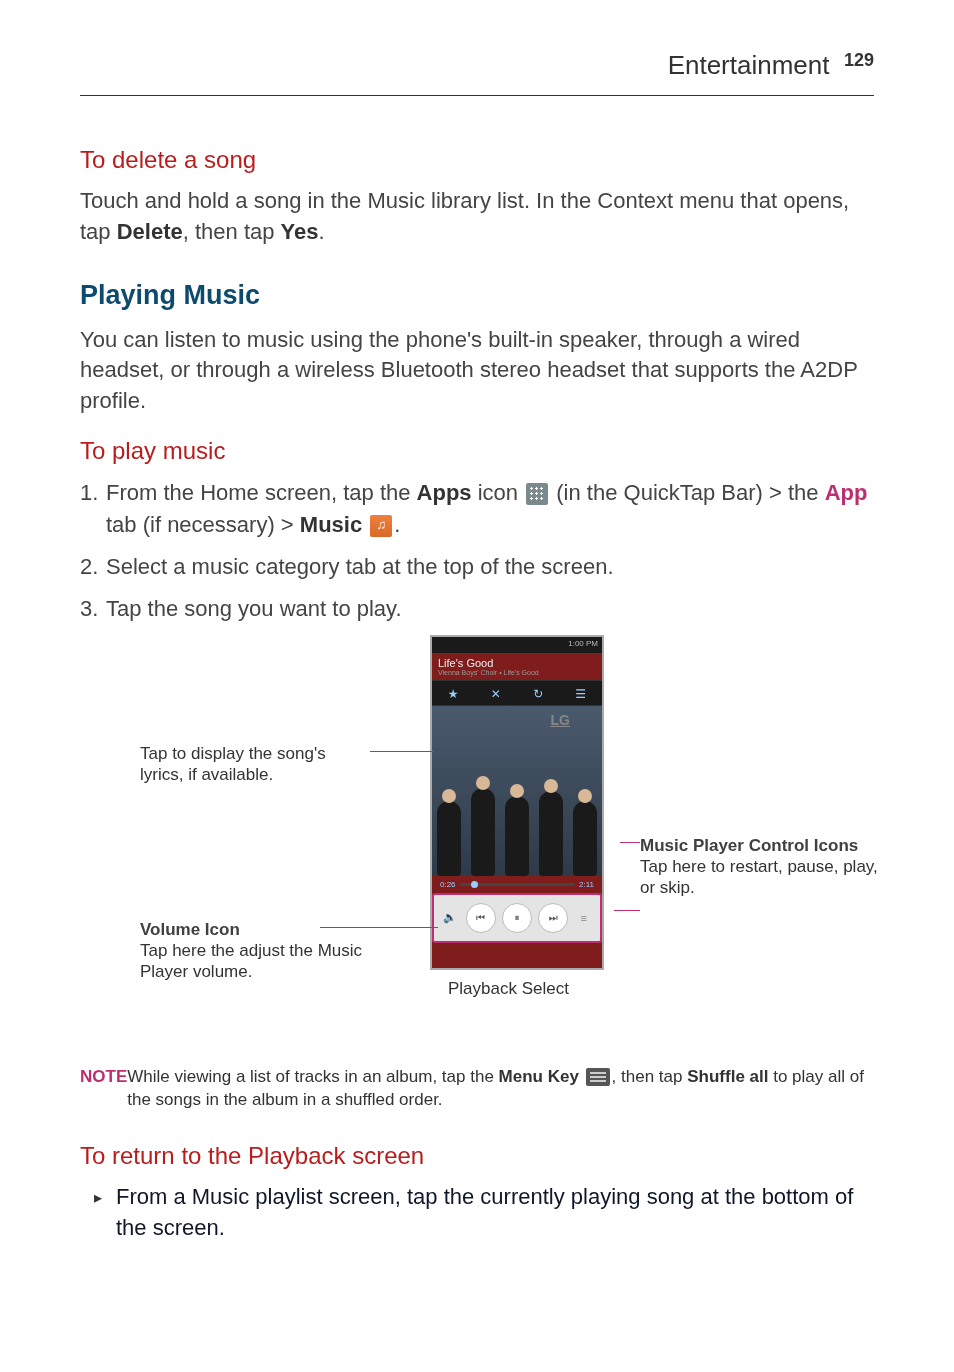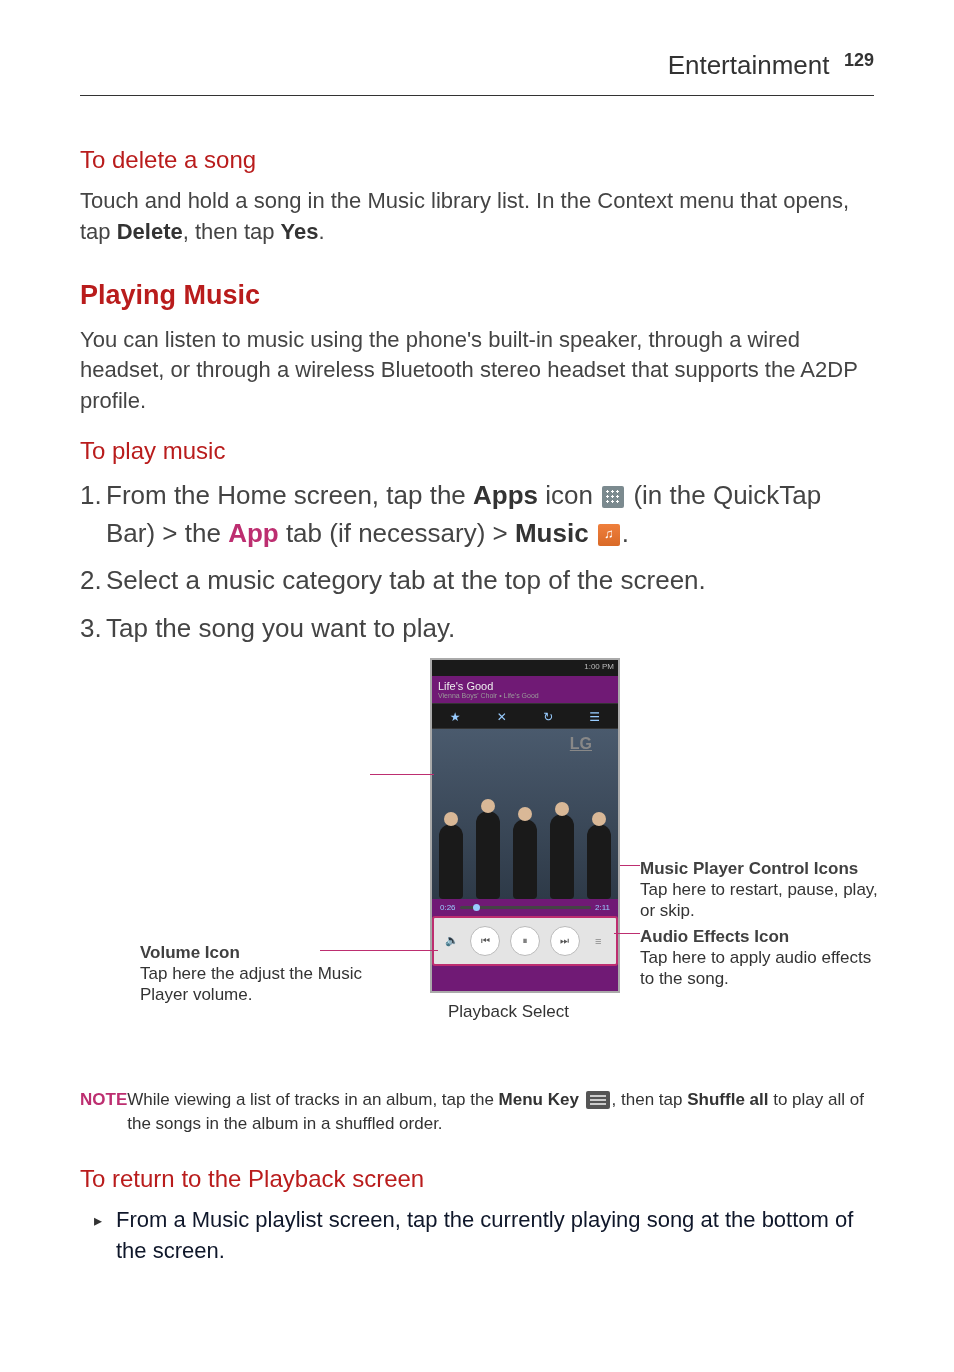--- a/index.html
+++ b/index.html
@@ -32,21 +32,21 @@
       margin-left: 10px;
       vertical-align: top;
     }
     .section-h3 {
       color: #b91c1c;
       font-size: 24px;
       font-weight: normal;
       margin-bottom: 12px;
     }
     .section-h2 {
-      color: #b91c1c;
+      color: #0c4a6e;
       font-size: 27px;
       font-weight: bold;
       margin-bottom: 14px;
       margin-top: 32px;
     }
     .body-text {
       font-size: 22px;
       line-height: 1.4;
       color: #444;
       margin-bottom: 20px;
@@ -55,21 +55,21 @@
       font-weight: bold;
       color: #333;
     }
     ol.steps {
       list-style: none;
       counter-reset: step;
       margin-bottom: 10px;
     }
     ol.steps > li {
       counter-increment: step;
-      font-size: 26px;
+      font-size: 22px;
       line-height: 1.45;
       color: #444;
       margin-bottom: 10px;
       padding-left: 26px;
       position: relative;
     }
     ol.steps > li::before {
       content: counter(step) ".";
       position: absolute;
       left: 0;
@@ -130,23 +130,23 @@
       position: relative;
       width: 100%;
       height: 400px;
       margin-top: 6px;
       margin-bottom: 30px;
     }
     .phone {
       position: absolute;
       left: 350px;
       top: 0;
-      width: 190px;
+      width: 174px;
       height: 335px;
-      background: #701a75;
+      background: #7f1d1d;
       border: 2px solid #aaa;
     }
     .phone-status {
       height: 16px;
       background: #1a1a1a;
       color: #bbb;
       font-size: 8px;
       text-align: right;
       padding: 2px 4px;
     }
@@ -171,25 +171,25 @@
       line-height: 26px;
     }
     .album-art {
       height: 170px;
       background: linear-gradient(#4a5a6d,#2e3a48);
       position: relative;
       overflow: hidden;
     }
     .lg-logo {
       position: absolute;
-      right: 26px;
+      right: 32px;
       top: 6px;
       color: #888;
       font-weight: bold;
-      font-size: 16px;
+      font-size: 14px;
       text-decoration: underline;
     }
     .figures {
       position:absolute;
       bottom:0; left:0; right:0;
       height: 110px;
       display:flex;
       justify-content:space-around;
       align-items:flex-end;
     }
@@ -359,38 +359,37 @@
     </div>
     <div class="controls">
       <div class="ctrl-small">🔈</div>
       <div class="ctrl-btn">⏮</div>
       <div class="ctrl-btn">⏸</div>
       <div class="ctrl-btn">⏭</div>
       <div class="ctrl-small">≡</div>
     </div>
   </div>
 
+  <div class="callout cl-lyrics">
+    <span>Tap to display the song's lyrics, if available.</span>
+  </div>
   <div class="line ln-lyrics"></div>
 
   <div class="callout cl-volume">
     <div class="ct-title">Volume Icon</div>
     <div class="ct-body">Tap here the adjust the Music Player volume.</div>
   </div>
   <div class="line ln-volume"></div>
 
   <div class="callout cl-control">
     <div class="ct-title">Music Player Control Icons</div>
     <div class="ct-body">Tap here to restart, pause, play, or skip.</div>
   </div>
   <div class="line ln-control"></div>
 
-  <div class="callout cl-effects">
-    <div class="ct-title">Audio Effects Icon</div>
-    <div class="ct-body">Tap here to apply audio effects to the song.</div>
-  </div>
   <div class="line ln-effects"></div>
 
   <div class="playback-label">Playback Select</div>
 </div>
 
 <div class="note-block">
   <div class="note-label">NOTE</div>
   <div class="note-text">
     <span>While viewing a list of tracks in an album, tap the </span><span class="bold">Menu Key</span> <span class="inline-icon menu-icon"></span><span>, then tap </span><span class="bold">Shuffle all</span><span> to play all of the songs in the album in a shuffled order.</span>
   </div>

